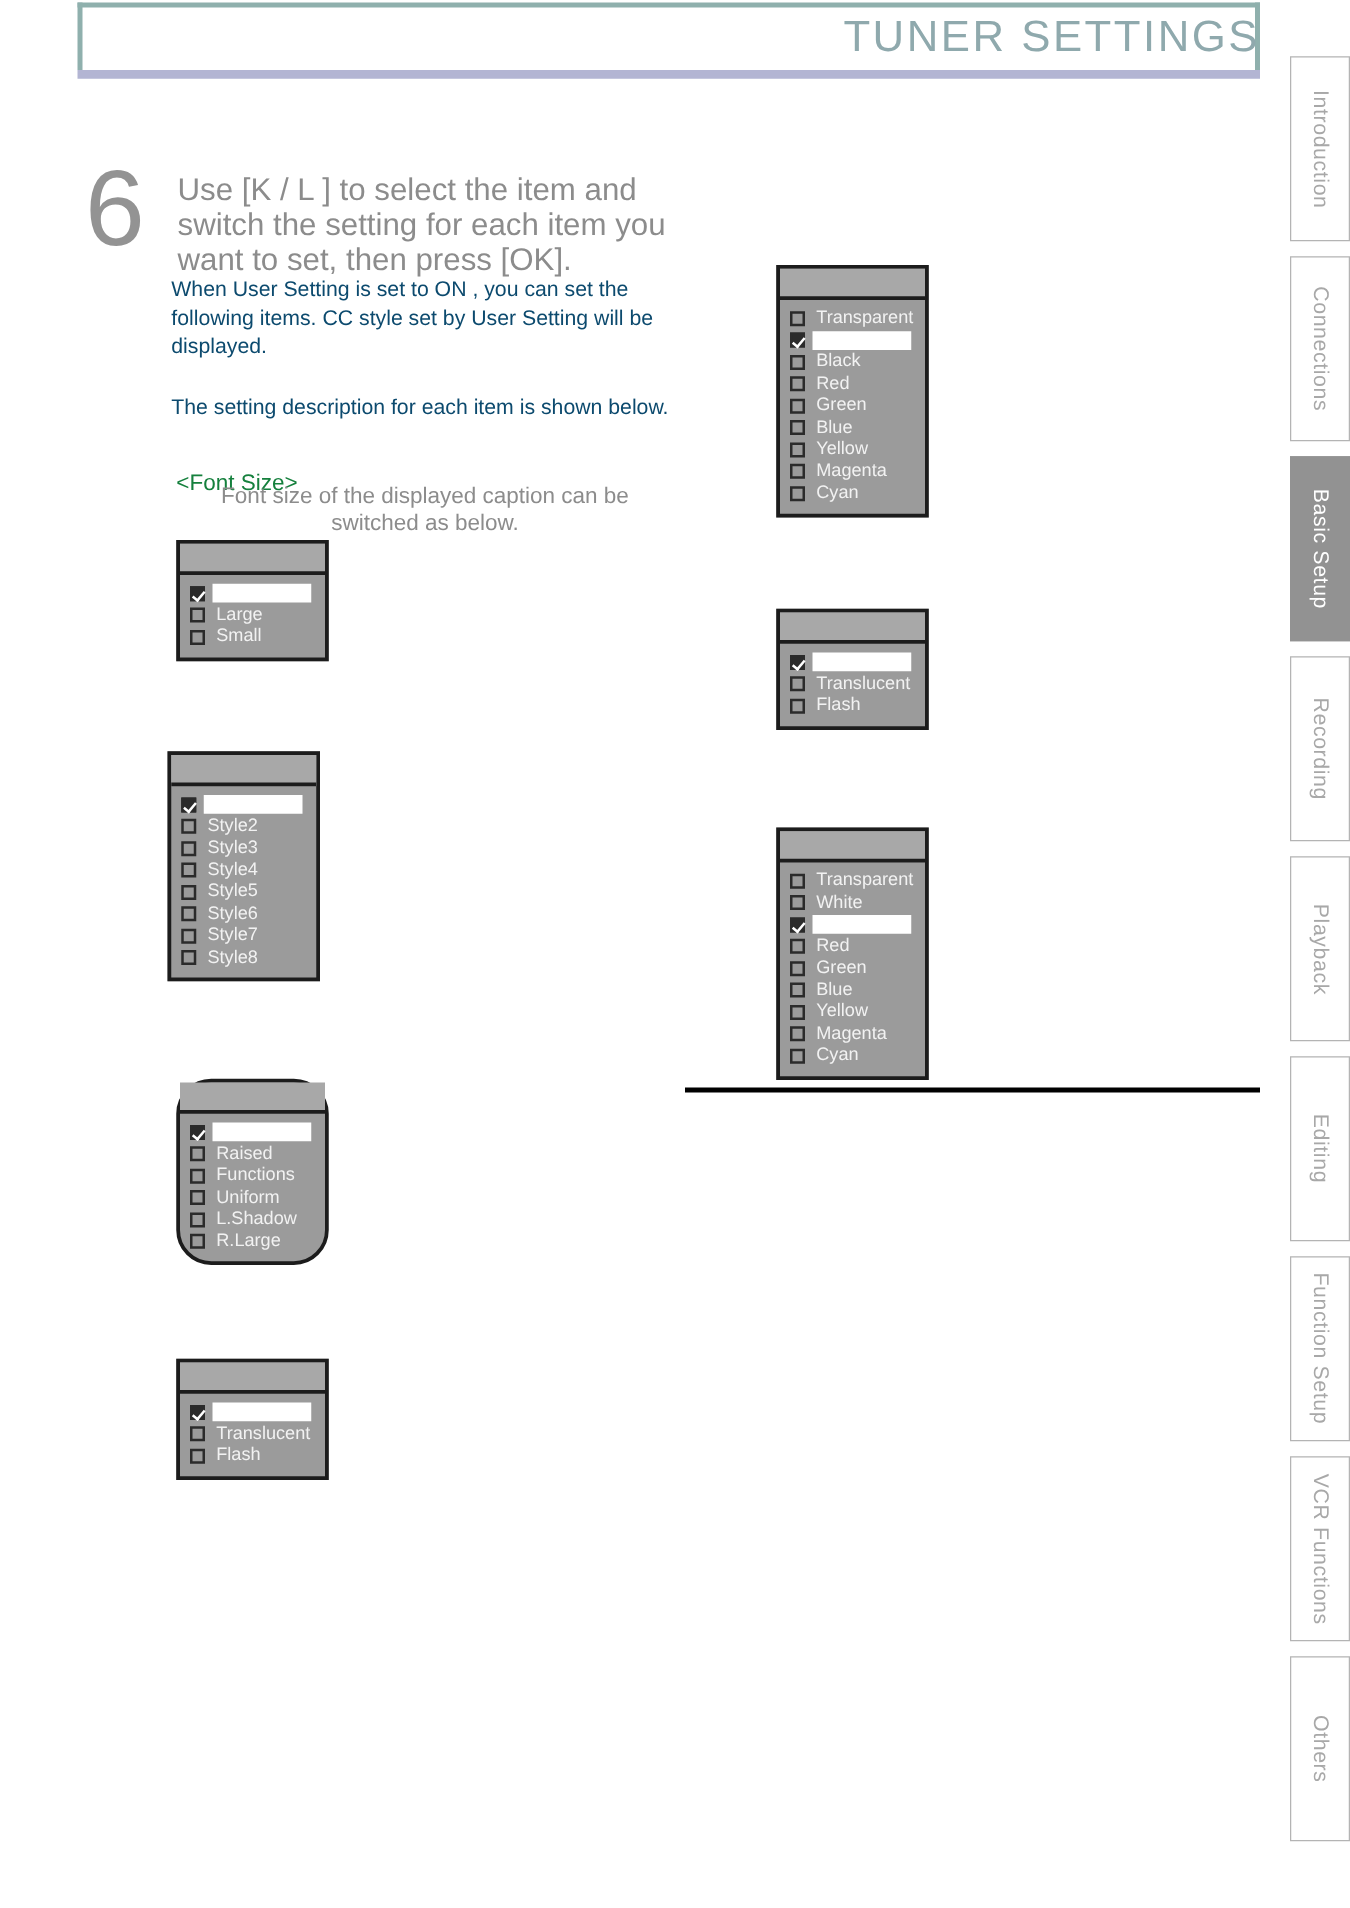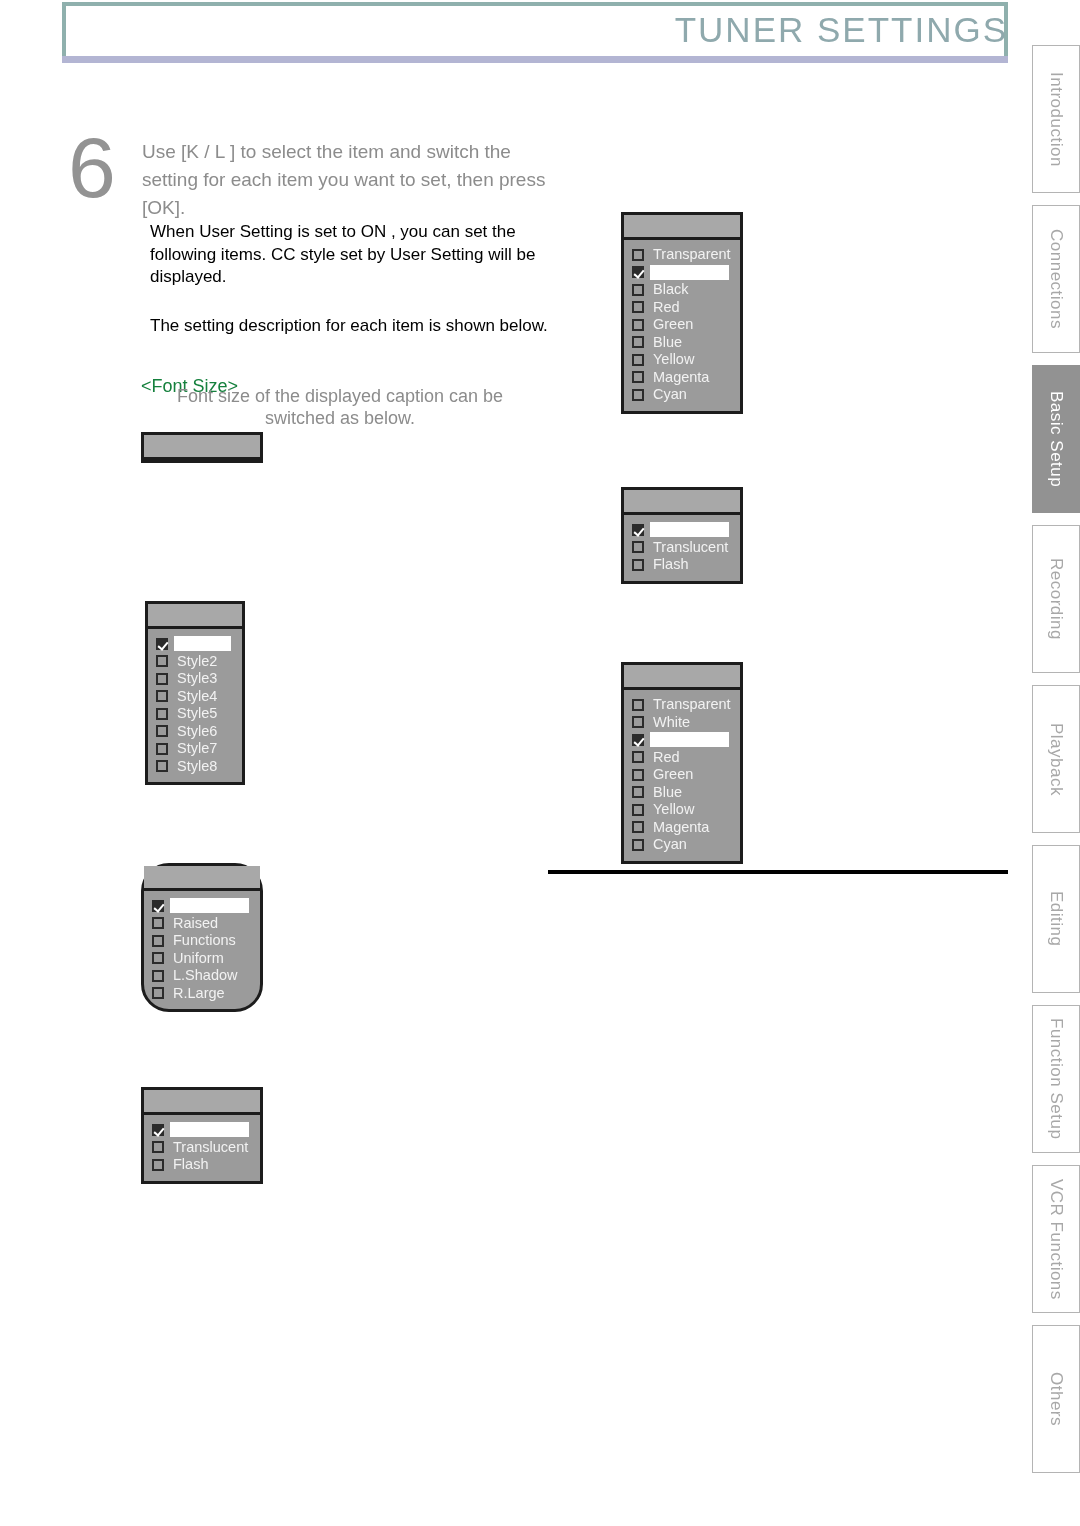--- a/index.html
+++ b/index.html
@@ -57,31 +57,31 @@
     font-size: 86px;
     line-height: 86px;
     color: #939393;
     font-family: "Liberation Sans", sans-serif;
   }
   #step-heading {
     position: absolute;
     left: 142px;
     top: 138px;
     width: 420px;
-    font-size: 19px;
+    font-size: 25px;
     line-height: 28px;
     color: #8c8c8c;
   }
   .step-note {
     position: absolute;
-    left: 150px;
+    left: 137px;
     width: 405px;
     font-size: 17px;
     line-height: 22.5px;
-    color: #000000;
+    color: #0c4a6e;
   }
   #step-note-1 { top: 221px; }
   #step-note-2 { top: 288px; margin-top: 27px; }
 
   
   #fontsize-label {
     position: absolute;
     left: 141px;
     top: 376px;
     font-size: 18px;
@@ -152,21 +152,21 @@
   .row-highlight {
     margin-left: 6px;
     background: #ffffff;
     height: 15px;
     flex: 1 1 auto;
     margin-right: 11px;
   }
 
   
   #box-fontsize   { left: 141px; top: 432px;  width: 122px; }
-  #box-style      { left: 145px; top: 601px;  width: 100px; }
+  #box-style      { left: 134px; top: 601px;  width: 122px; }
   #box-edge       { left: 141px; top: 863px;  width: 122px; border-radius: 28px; }
   #box-fontopt    { left: 141px; top: 1087px; width: 122px; }
   #box-fgcolor    { left: 621px; top: 212px;  width: 122px; }
   #box-bgopt      { left: 621px; top: 487px;  width: 122px; }
   #box-bgcolor    { left: 621px; top: 662px;  width: 122px; }
 
   
   #divider-rule {
     position: absolute;
     left: 548px;
@@ -221,20 +221,34 @@
 <div id="step-heading">Use [K / L ] to select the item and switch the setting for each item you want to set, then press [OK].</div>
 <div class="step-note" id="step-note-1">When  User Setting  is set to  ON , you can set the following items. CC style set by  User Setting  will be displayed.</div>
 <div class="step-note" id="step-note-2">The setting description for each item is shown below.</div>
 
 <div id="fontsize-label">&lt;Font Size&gt;</div>
 <div id="fontsize-desc">Font size of the displayed caption can be switched as below.</div>
 
 <div id="menu-box-host">
     <div class="menu-box" id="box-fontsize">
       <div class="menu-header"></div>
+      <div class="menu-body">
+        <div class="menu-row">
+          <span class="checkbox checked"></span>
+          <span class="row-highlight"></span>
+        </div>
+        <div class="menu-row">
+          <span class="checkbox"></span>
+          <span class="row-label">Large</span>
+        </div>
+        <div class="menu-row">
+          <span class="checkbox"></span>
+          <span class="row-label">Small</span>
+        </div>
+      </div>
     </div>
     <div class="menu-box" id="box-style">
       <div class="menu-header"></div>
       <div class="menu-body">
         <div class="menu-row">
           <span class="checkbox checked"></span>
           <span class="row-highlight"></span>
         </div>
         <div class="menu-row">
           <span class="checkbox"></span>

